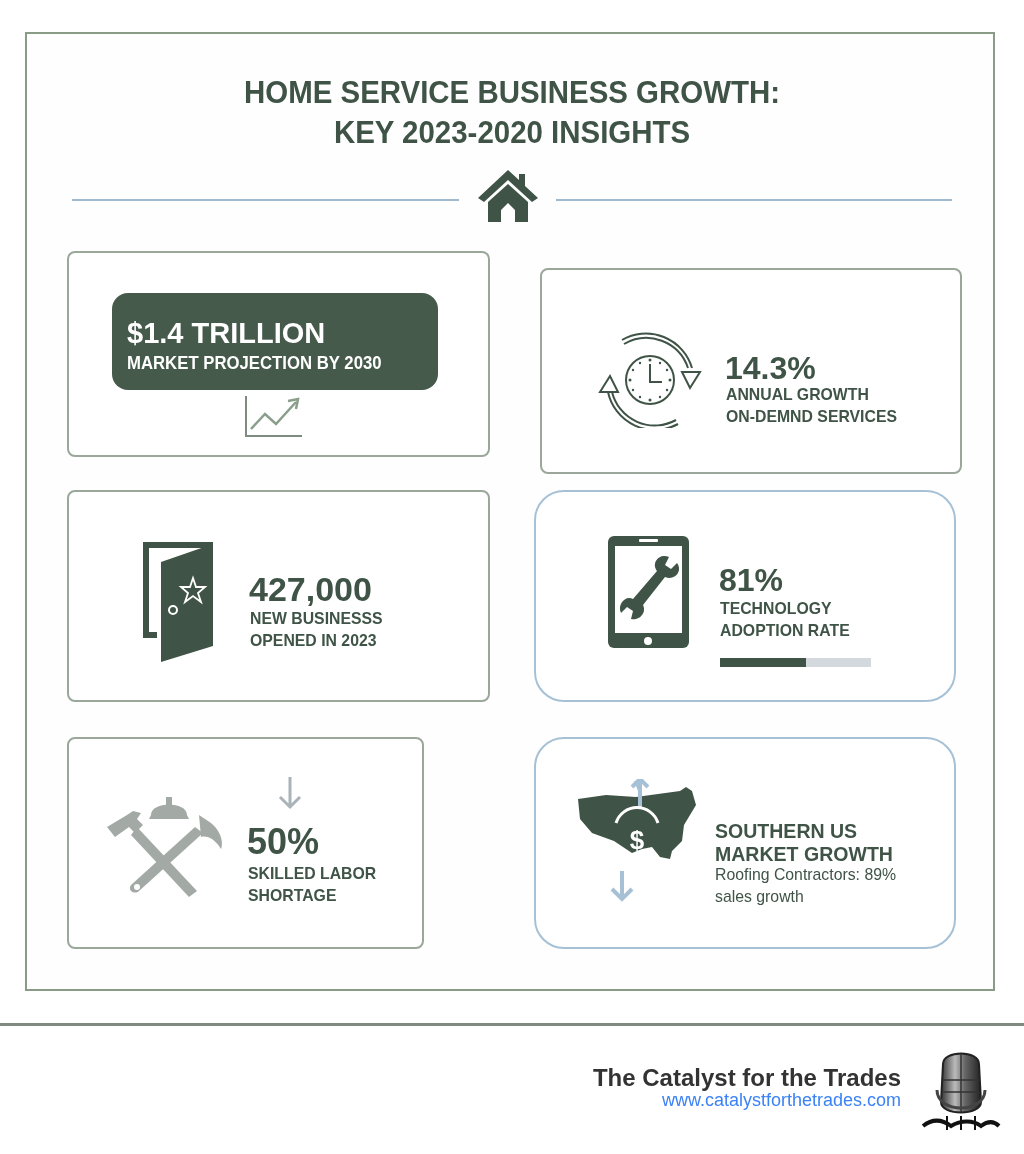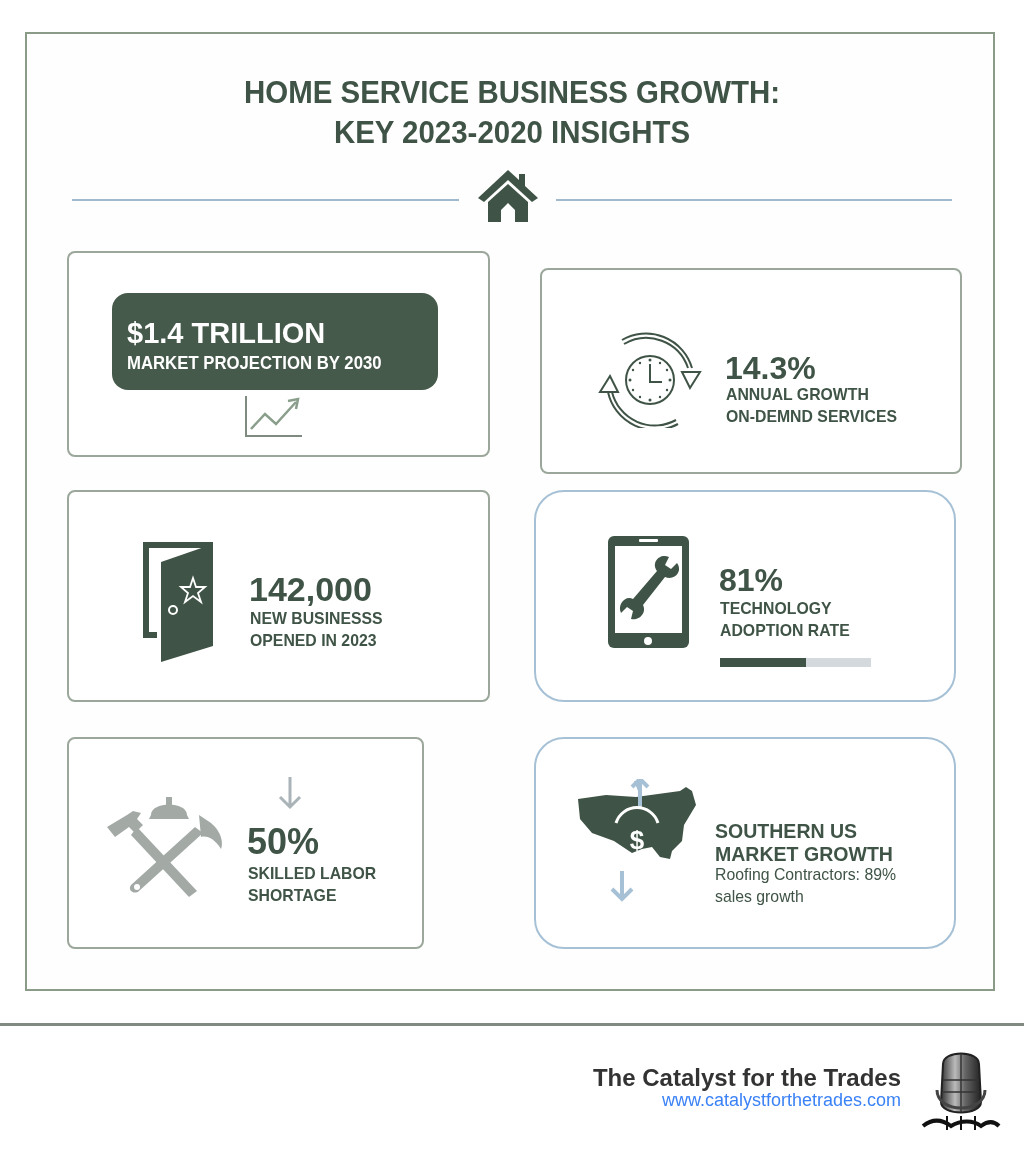--- a/index.html
+++ b/index.html
@@ -103,21 +103,21 @@
   <div class="stat-label" style="left:184px;top:136px;">ON-DEMND SERVICES</div>
 </div>
 
 <div class="card" style="left:67px;top:490px;width:423px;height:212px;">
   <svg style="position:absolute;left:72px;top:48px;width:76px;height:122px;" viewBox="0 0 76 122">
     <path d="M2 2 L72 2 L72 8 L8 8 L8 92 L16 92 L16 98 L2 98 Z" fill="#3f5446"></path>
     <path d="M20 22 L72 4 L72 106 L20 122 Z" fill="#3f5446"></path>
     <circle cx="32" cy="70" r="4" fill="none" stroke="#fff" stroke-width="2"></circle>
     <path d="M52 38 L55 47 L64 47 L57 53 L60 62 L52 56 L44 62 L47 53 L40 47 L49 47 Z" fill="none" stroke="#fff" stroke-width="1.8"></path>
   </svg>
-  <div class="stat-value" style="left:180px;top:78px;font-size:34px;">142,000</div>
+  <div class="stat-value" style="left:180px;top:78px;font-size:34px;">427,000</div>
   <div class="stat-label" style="left:181px;top:116px;">NEW BUSINESSS</div>
   <div class="stat-label" style="left:181px;top:138px;">OPENED IN 2023</div>
 </div>
 
 <div class="card blue" style="left:534px;top:490px;width:422px;height:212px;">
   <svg style="position:absolute;left:71px;top:43px;width:83px;height:114px;" viewBox="0 0 83 114">
     <rect x="1" y="1" width="81" height="112" rx="6" fill="#3f5446"></rect>
     <rect x="8" y="11" width="67" height="87" fill="#ffffff"></rect>
     <rect x="32" y="4" width="19" height="3" rx="1" fill="#fff"></rect>
     <circle cx="41" cy="106" r="4" fill="#fff"></circle>

